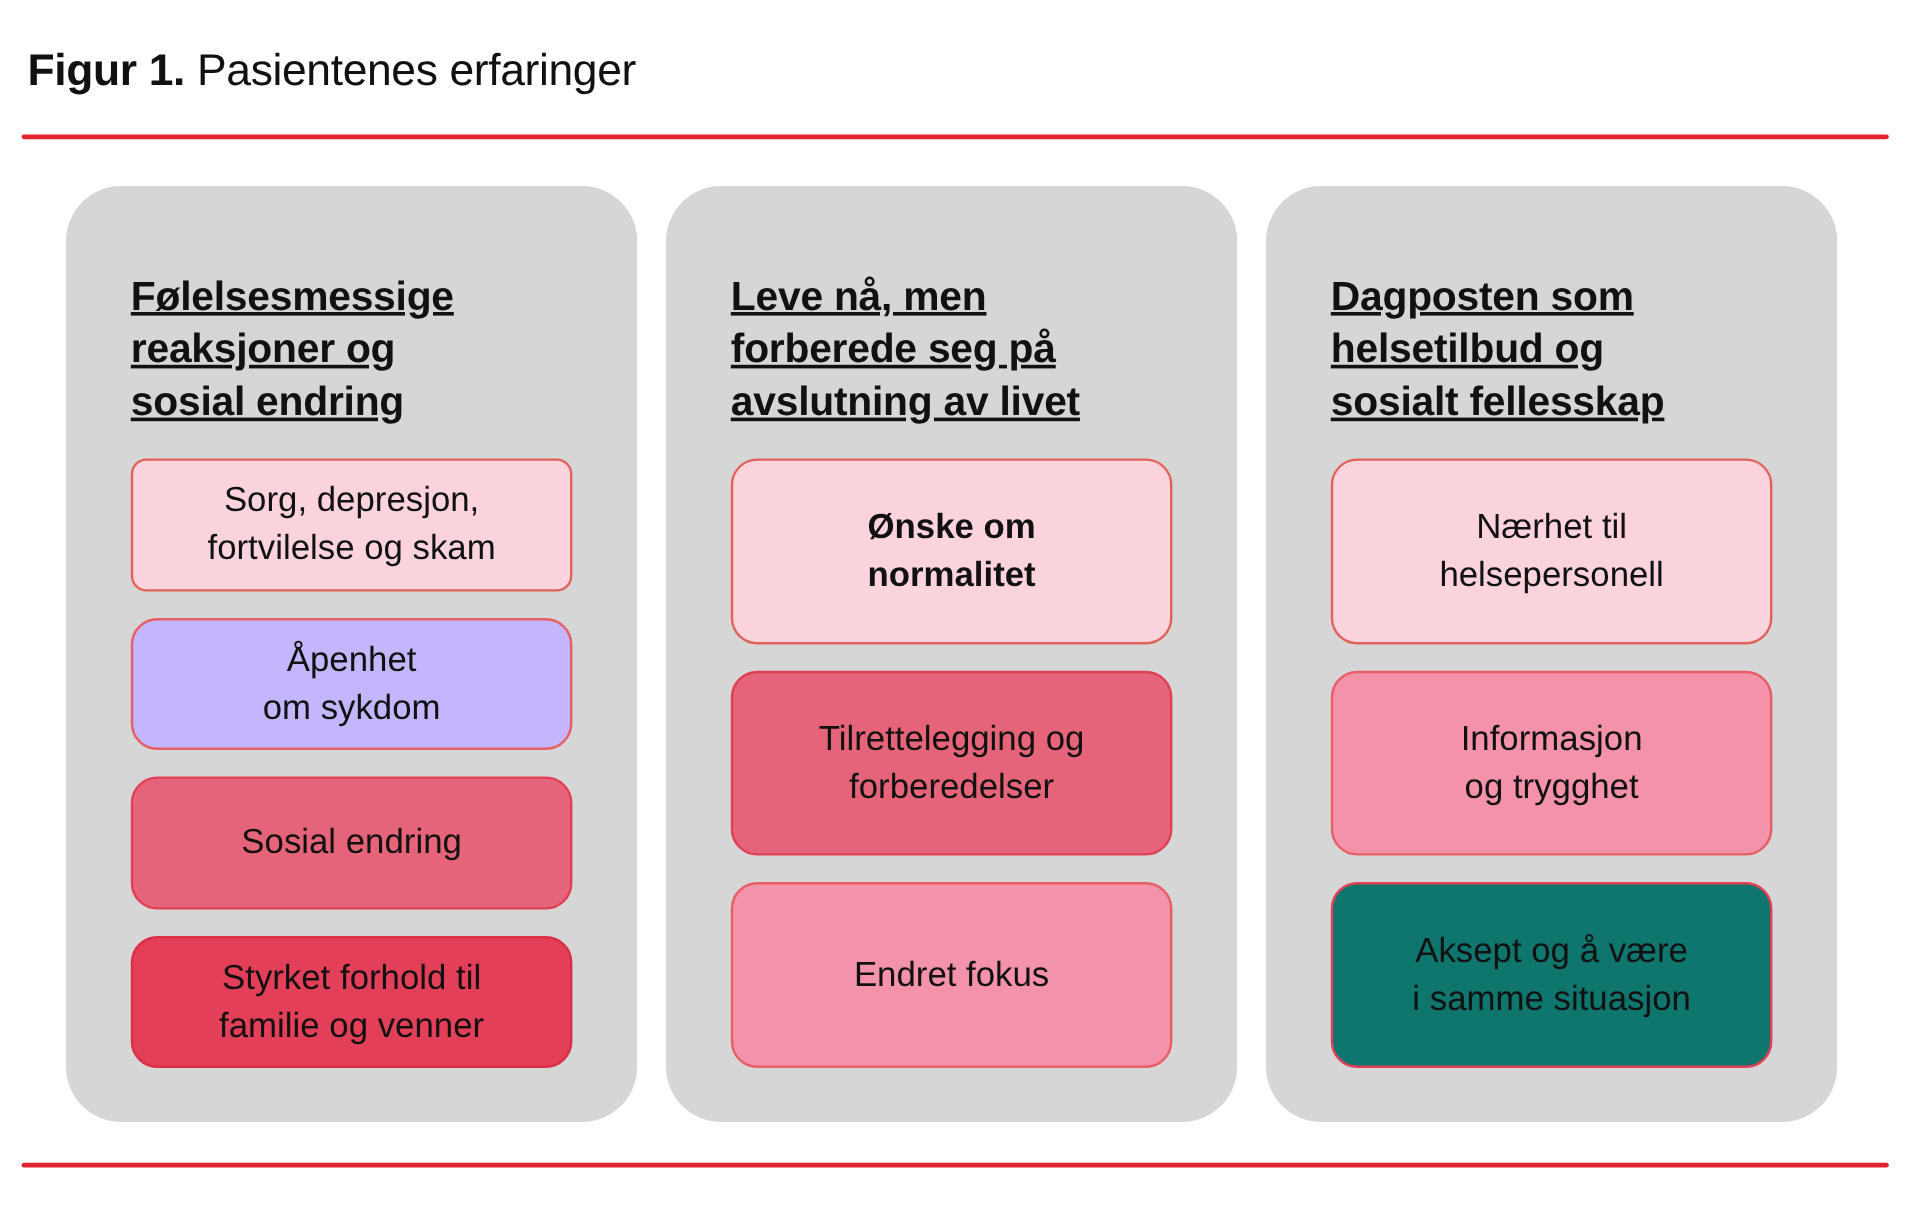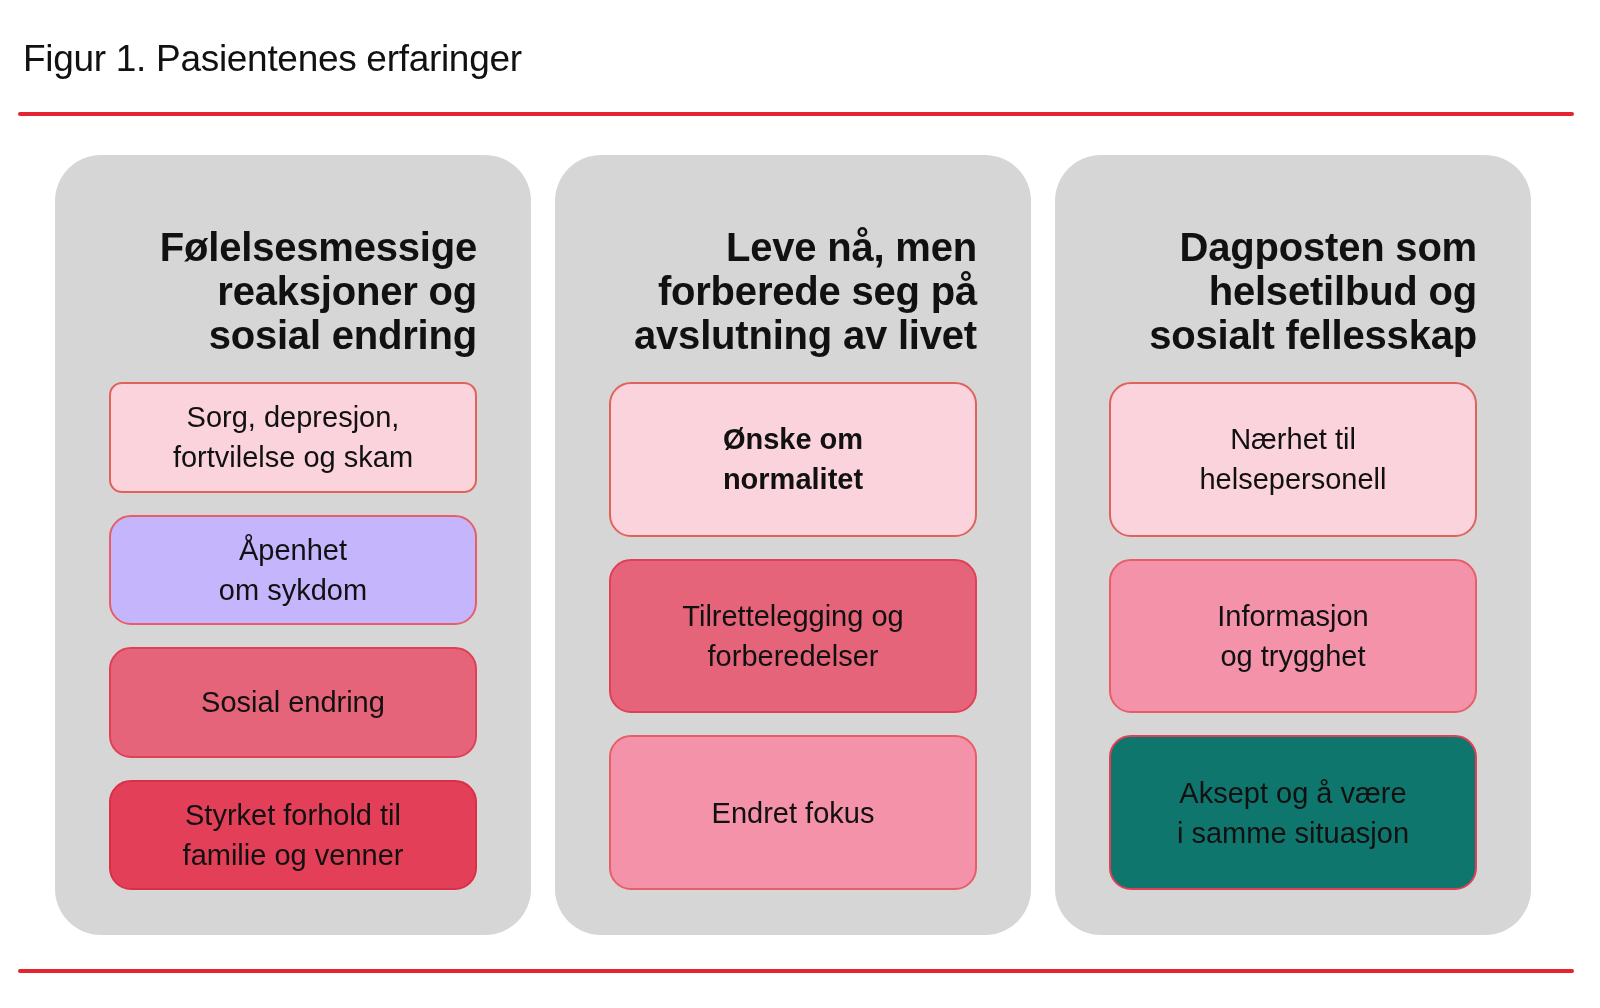--- a/index.html
+++ b/index.html
@@ -12,21 +12,21 @@
   }
   .figure { position: absolute; inset: 0; }
 
   .title {
     position: absolute;
     left: 23px; top: 38px;
     font-size: 37px;
     letter-spacing: -0.3px;
     white-space: nowrap;
   }
-  .title-bold { font-weight: 400; margin-right: 10px; }
+  .title-bold { font-weight: 700; margin-right: 10px; }
 
   .rule {
     position: absolute;
     left: 18px; right: 26px;
     height: 4px;
     border-radius: 2px;
   }
   .rule.top { top: 112px; }
   .rule.bottom { top: 969px; }
 
@@ -41,26 +41,27 @@
     flex: 1 1 0;
     border-radius: 46px;
     padding: 70px 54px 45px;
     box-sizing: border-box;
     display: flex;
     flex-direction: column;
     min-width: 0;
   }
   .heading {
     height: 157px;
-    font-size: 40px;
+    font-size: 34px;
     font-weight: 700;
     line-height: 44px;
-    text-align: right;
+    text-align: left;
     white-space: pre-line;
     letter-spacing: -0.2px;
+    text-decoration: underline;
   }
   .boxes {
     flex: 1 1 auto;
     display: flex;
     flex-direction: column;
     gap: 22px;
   }
   .box {
     flex: 1 1 0;
     border: 2px solid transparent;

